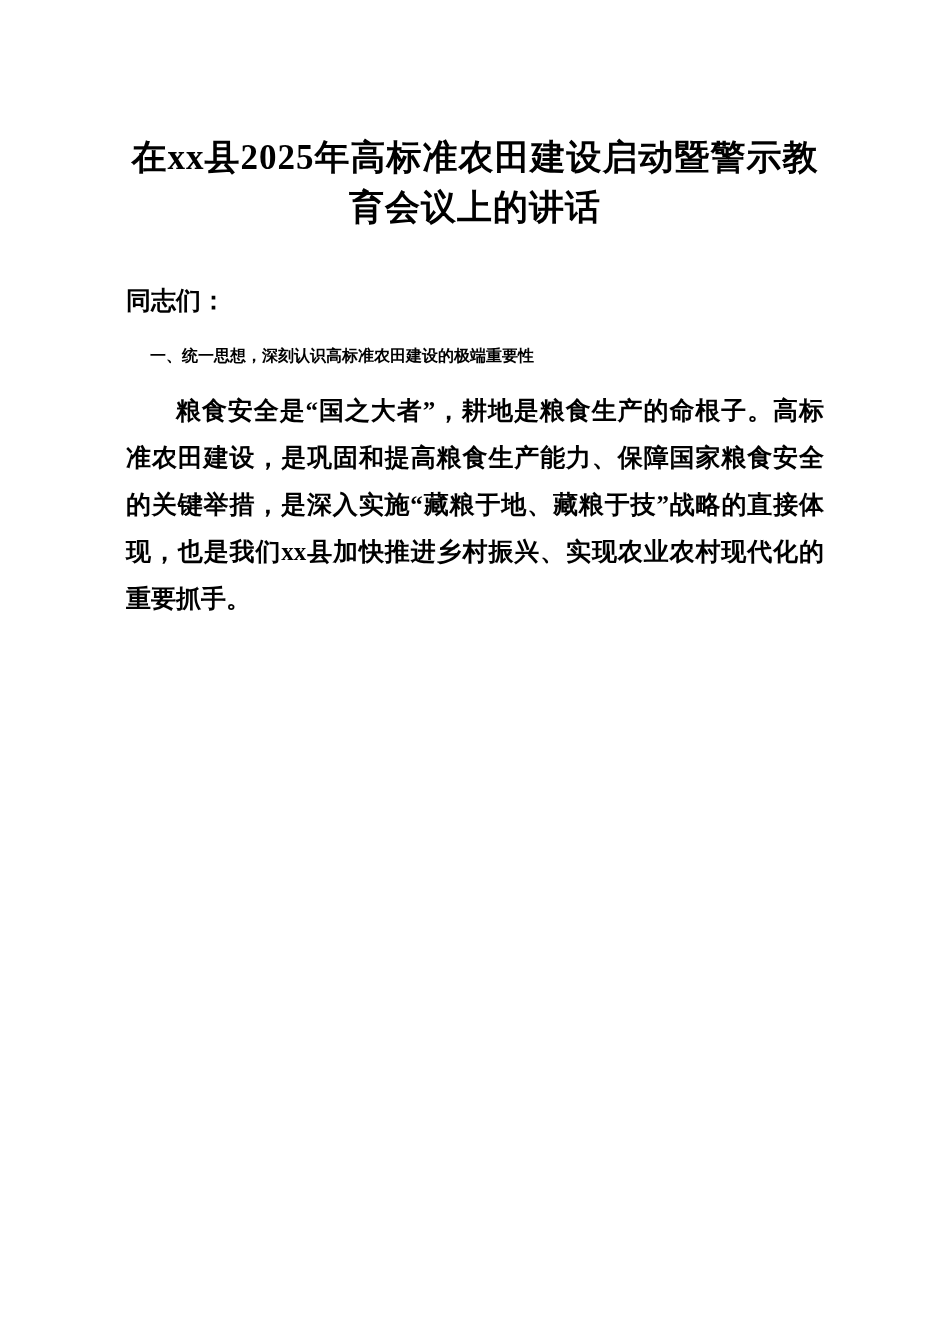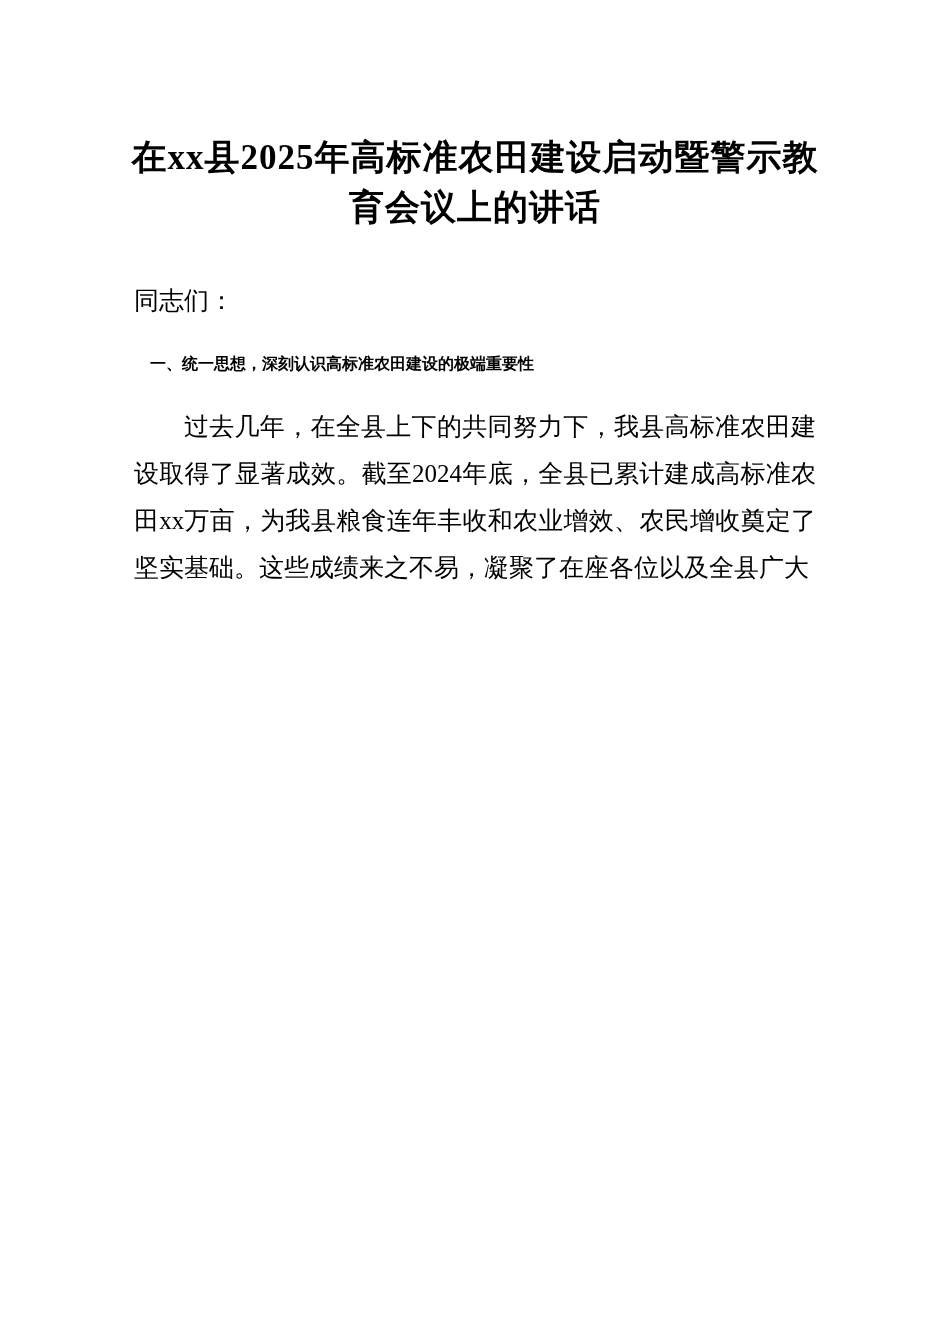--- a/index.html
+++ b/index.html
@@ -27,23 +27,23 @@
     font-size: 35px;
     line-height: 50px;
     font-weight: 700;
     text-align: center;
     margin: 0 0 44px 0;
     letter-spacing: 1px;
   }
   .para {
     font-size: 25px;
     line-height: 47px;
-    margin: 16px;
+    margin: 8px;
     text-align: justify;
-    font-weight: 400;
+    font-weight: 700;
   }
   .indent {
     text-indent: 2em;
   }
   .section-heading {
     font-size: 16px;
     line-height: 47px;
     font-weight: 700;
     margin: 0;
     text-indent: 2em;
@@ -55,16 +55,16 @@
 
 <div class="page">
 
   <h1 class="doc-title">在xx县2025年高标准农田建设启动暨警示教育会议上的讲话</h1>
 
   <p class="para">同志们：</p>
 
 
   <h2 class="section-heading">一、统一思想，深刻认识高标准农田建设的极端重要性</h2>
 
+  <p class="para indent">粮食安全是“国之大者”，耕地是粮食生产的命根子。高标准农田建设，是巩固和提高粮食生产能力、保障国家粮食安全的关键举措，是深入实施“藏粮于地、藏粮于技”战略的直接体现，也是我们xx县加快推进乡村振兴、实现农业农村现代化的重要抓手。</p>
 
-  <p class="para indent">过去几年，在全县上下的共同努力下，我县高标准农田建设取得了显著成效。截至2024年底，全县已累计建成高标准农田xx万亩，为我县粮食连年丰收和农业增效、农民增收奠定了坚实基础。这些成绩来之不易，凝聚了在座各位以及全县广大</p>
 
 </div>
 
 </body></html>

